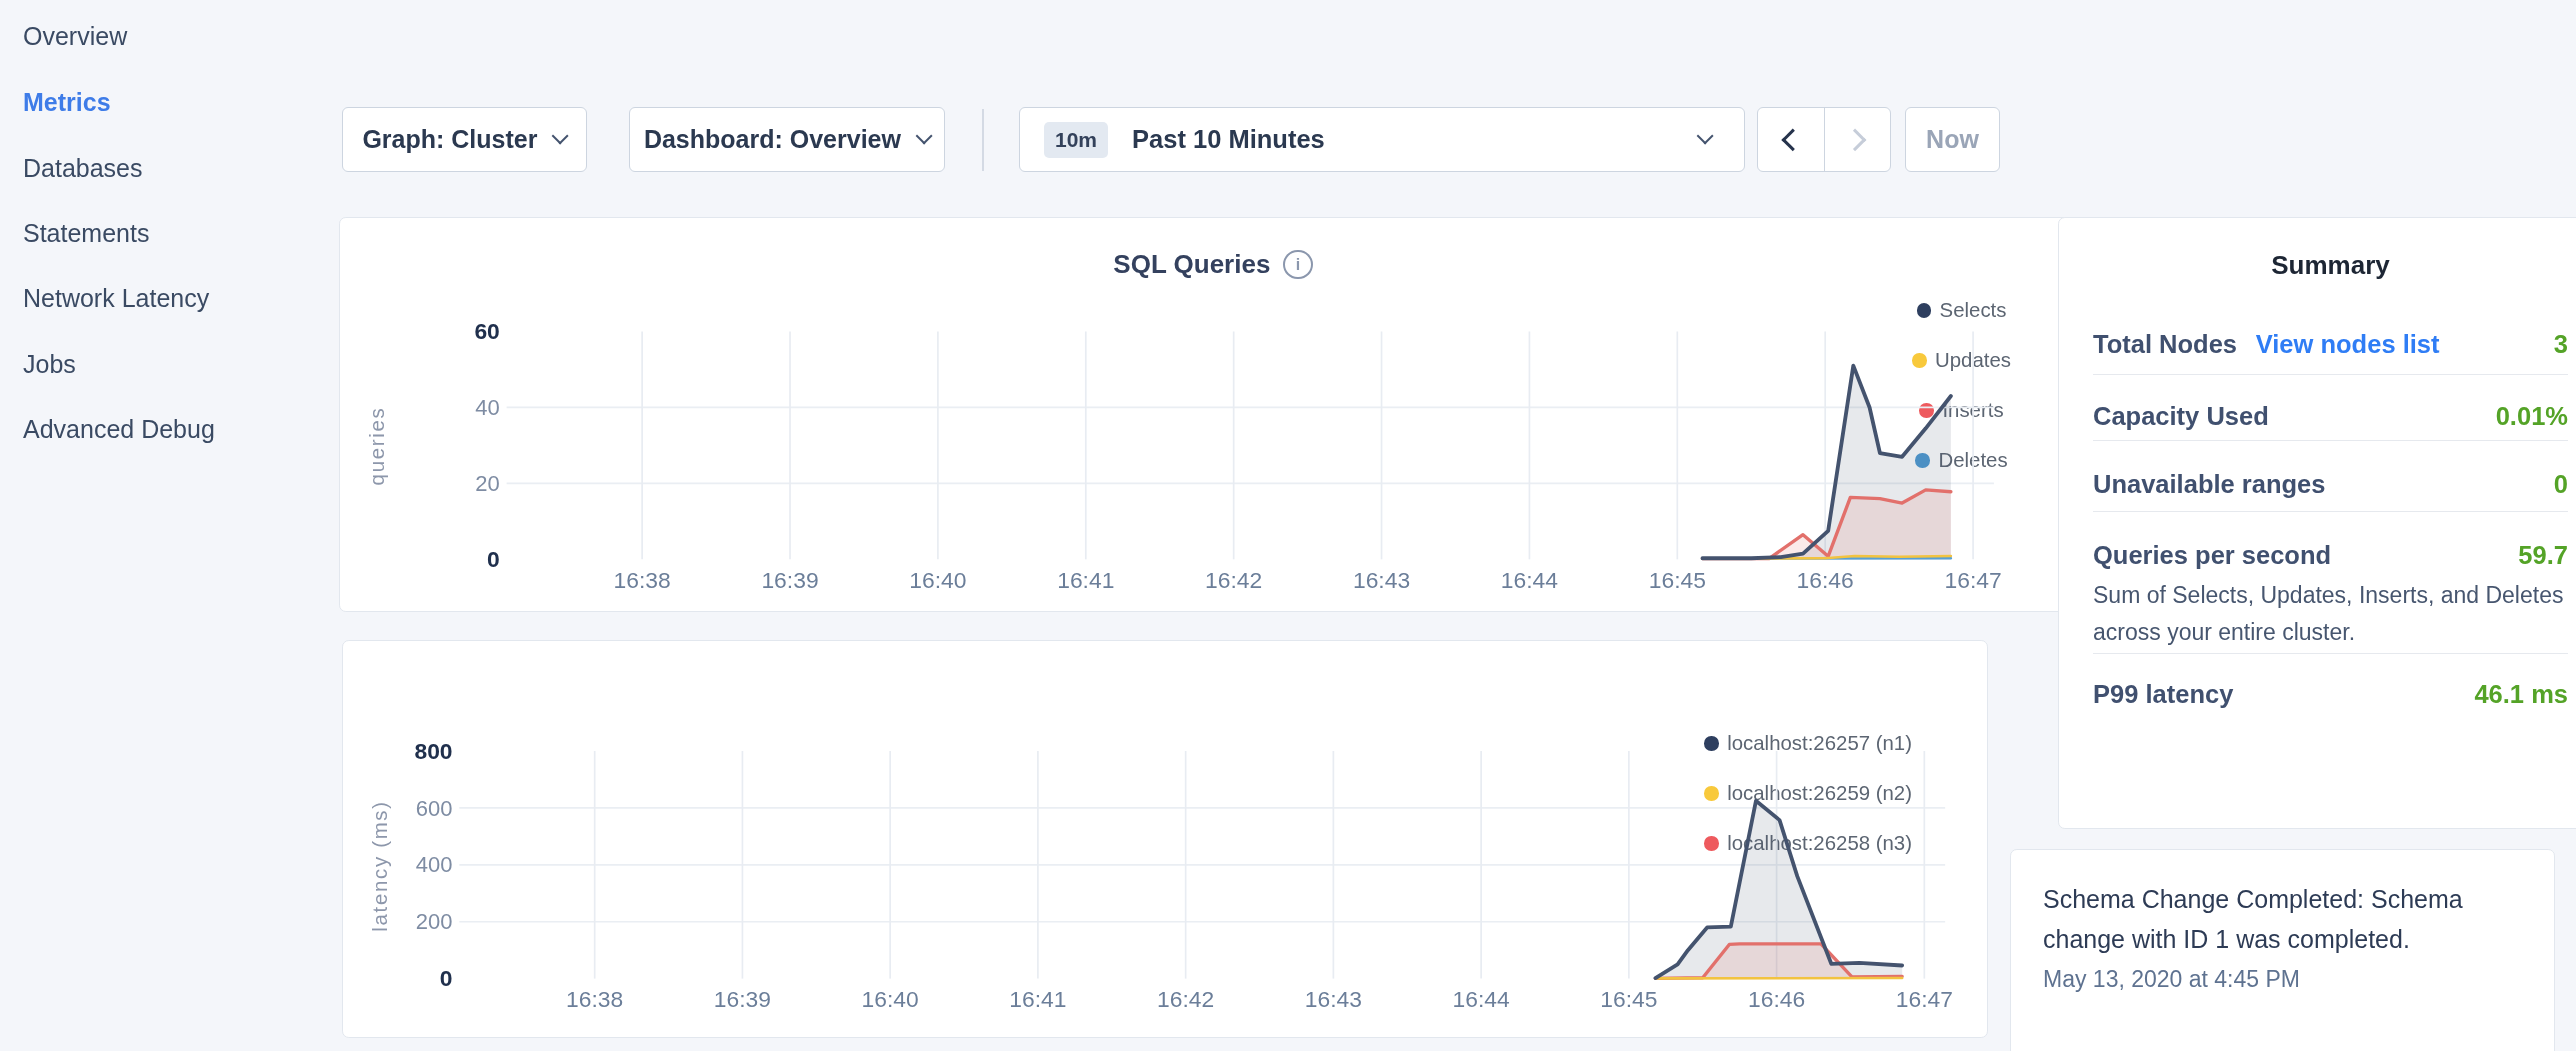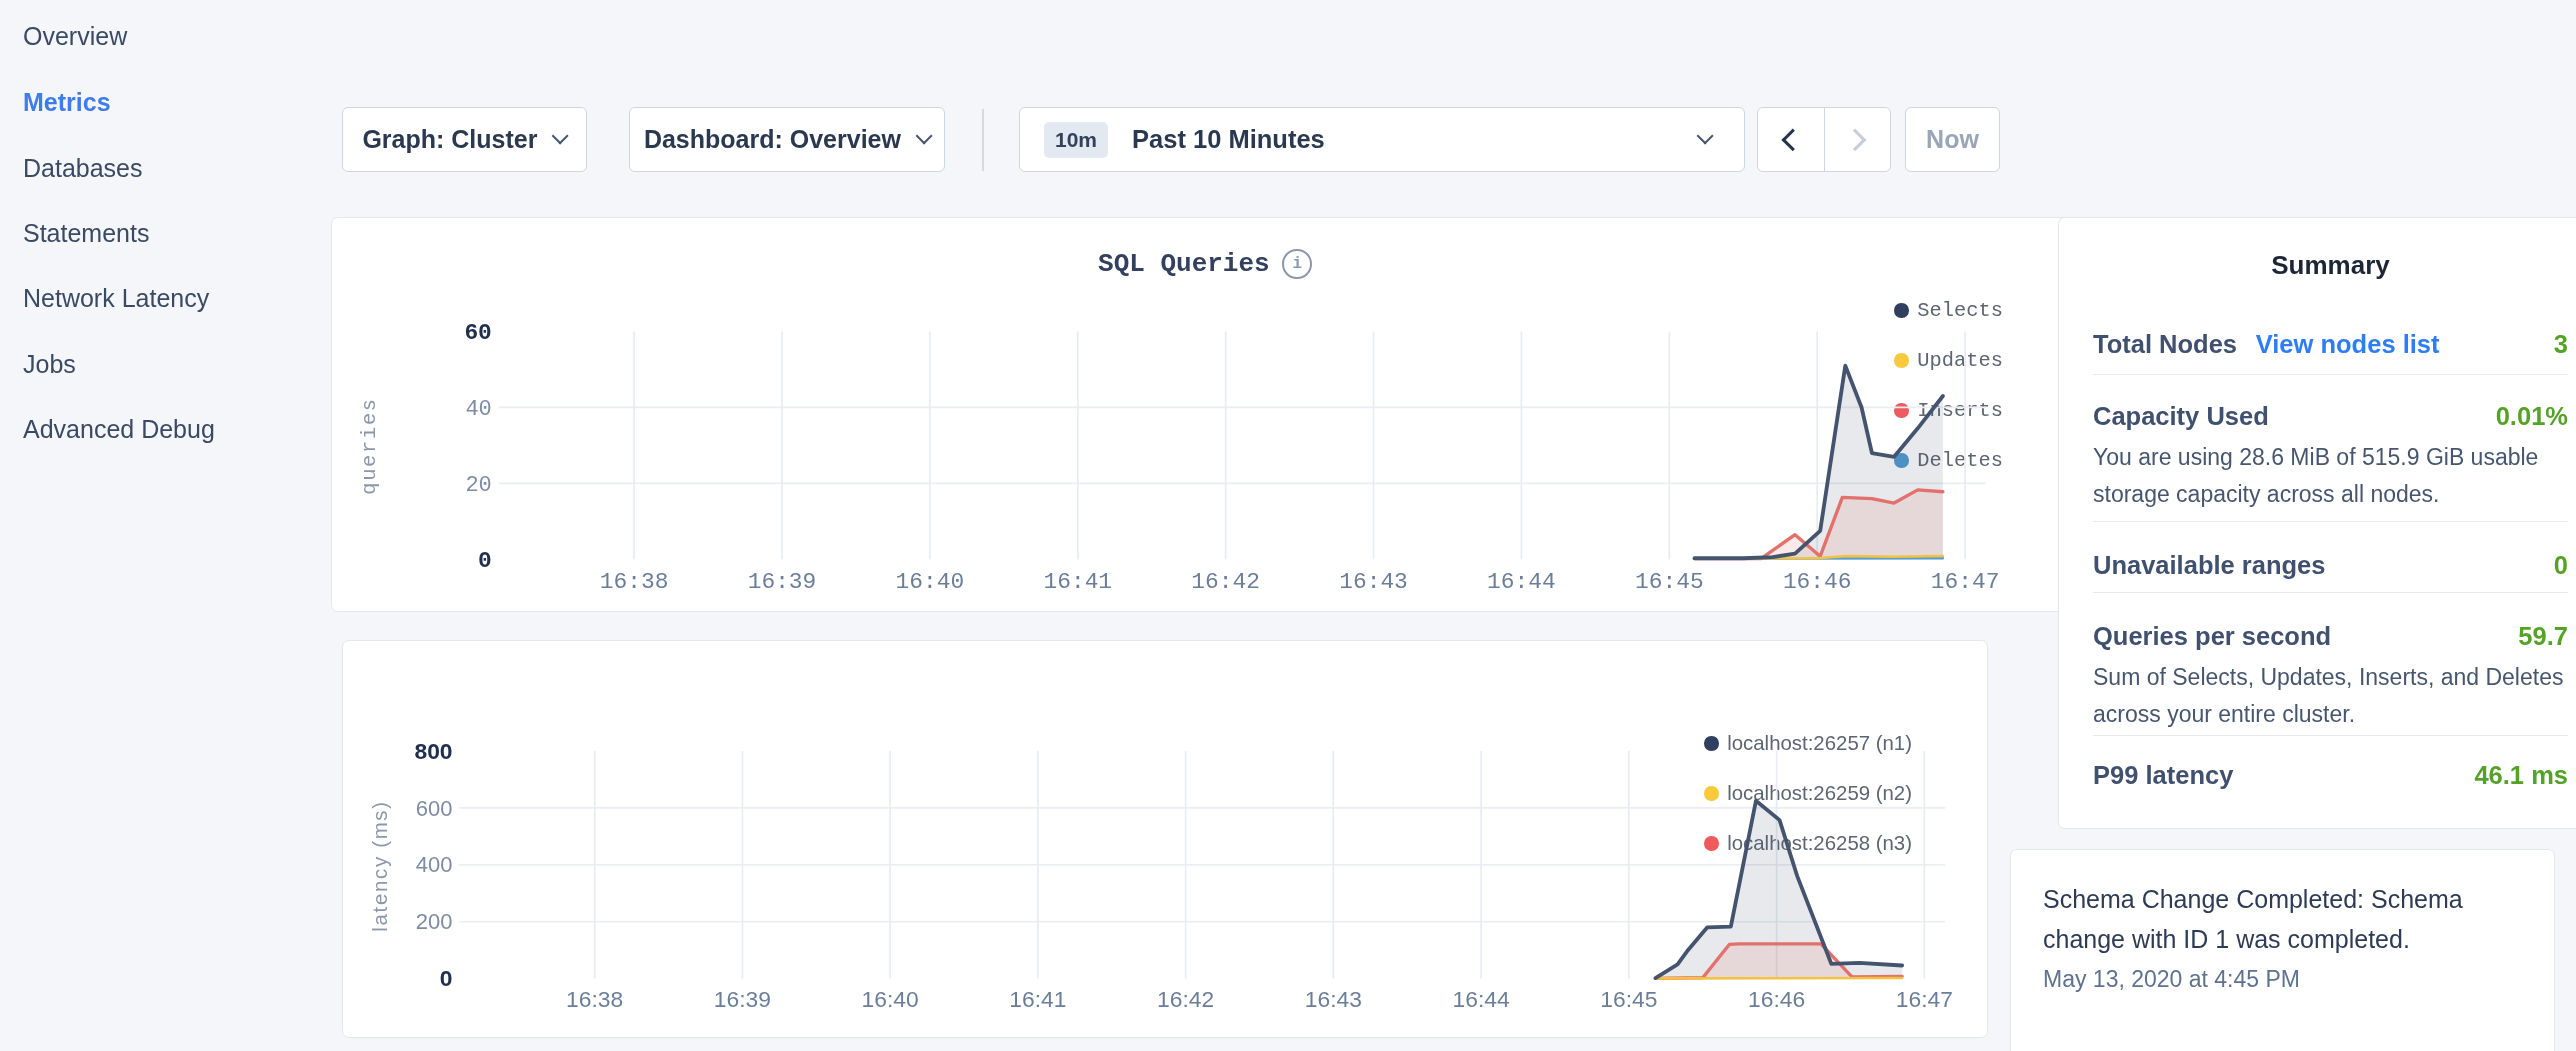--- a/index.html
+++ b/index.html
@@ -29,21 +29,21 @@
   .pager .cell{width:50%;height:100%;display:flex;align-items:center;justify-content:center;cursor:pointer;}
   .pager .cell+.cell{border-left:1.7px solid #cdd5e0;}
   .arrow{display:inline-block;width:12.8px;height:12.8px;border-right:3.8px solid #26334c;border-bottom:3.8px solid #26334c;}
   .arrow.left{transform:rotate(135deg);margin-left:5.1px;}
   .arrow.right{transform:rotate(-45deg);margin-right:5.1px;border-color:#c6cdd9;}
   .now-btn{left:1905px;width:95px;justify-content:center;}
   .now-btn .lbl{color:#9aa5b7;}
 
   
   .card{position:absolute;background:#fff;border:1.7px solid #e2e7ee;border-radius:6.8px;box-sizing:border-box;}
-  .card1{left:331px;top:217px;width:1748px;height:395px;font-family:Liberation Mono, monospace;}
+  .card1{left:339px;top:217px;width:1748px;height:395px;}
   .card2{left:342px;top:640px;width:1646px;height:398px;}
   .sumcard{left:2010px;top:217px;width:545px;height:612px;margin-left:48px;}
   .evcard{left:2010px;top:849px;width:545px;height:255px;}
 
   
   .chart-title-row{position:absolute;left:0;right:0;top:31px;display:flex;align-items:center;justify-content:center;}
   .chart-title{font-size:26px;font-weight:700;color:#34415e;}
   .info{width:25.5px;height:25.5px;border:2.1px solid #8b97ad;border-radius:50%;display:inline-flex;align-items:center;justify-content:center;margin-left:12.8px;color:#8b97ad;font-size:16px;font-weight:700;cursor:pointer;}
   .info::after{content:"i";}
   .legend{position:absolute;right:75px;display:flex;gap:27px;font-size:20.4px;color:#5c6572;align-items:center;flex-direction:column;}
@@ -214,21 +214,20 @@
           <span class="sum-label">Total Nodes</span>
           <span class="sum-link">View nodes list</span>
           <span class="sum-value">3</span>
         </div>
       </div>
       <div class="sum-row r2">
         <div class="row-line">
           <span class="sum-label">Capacity Used</span>
           <span class="sum-value">0.01%</span>
         </div>
-        <div class="sum-desc">You are using 28.6 MiB of 515.9 GiB usable storage capacity across all nodes.</div>
       </div>
       <div class="sum-row r3">
         <div class="row-line">
           <span class="sum-label">Unavailable ranges</span>
           <span class="sum-value">0</span>
         </div>
       </div>
       <div class="sum-row r4">
         <div class="row-line">
           <span class="sum-label">Queries per second</span>

